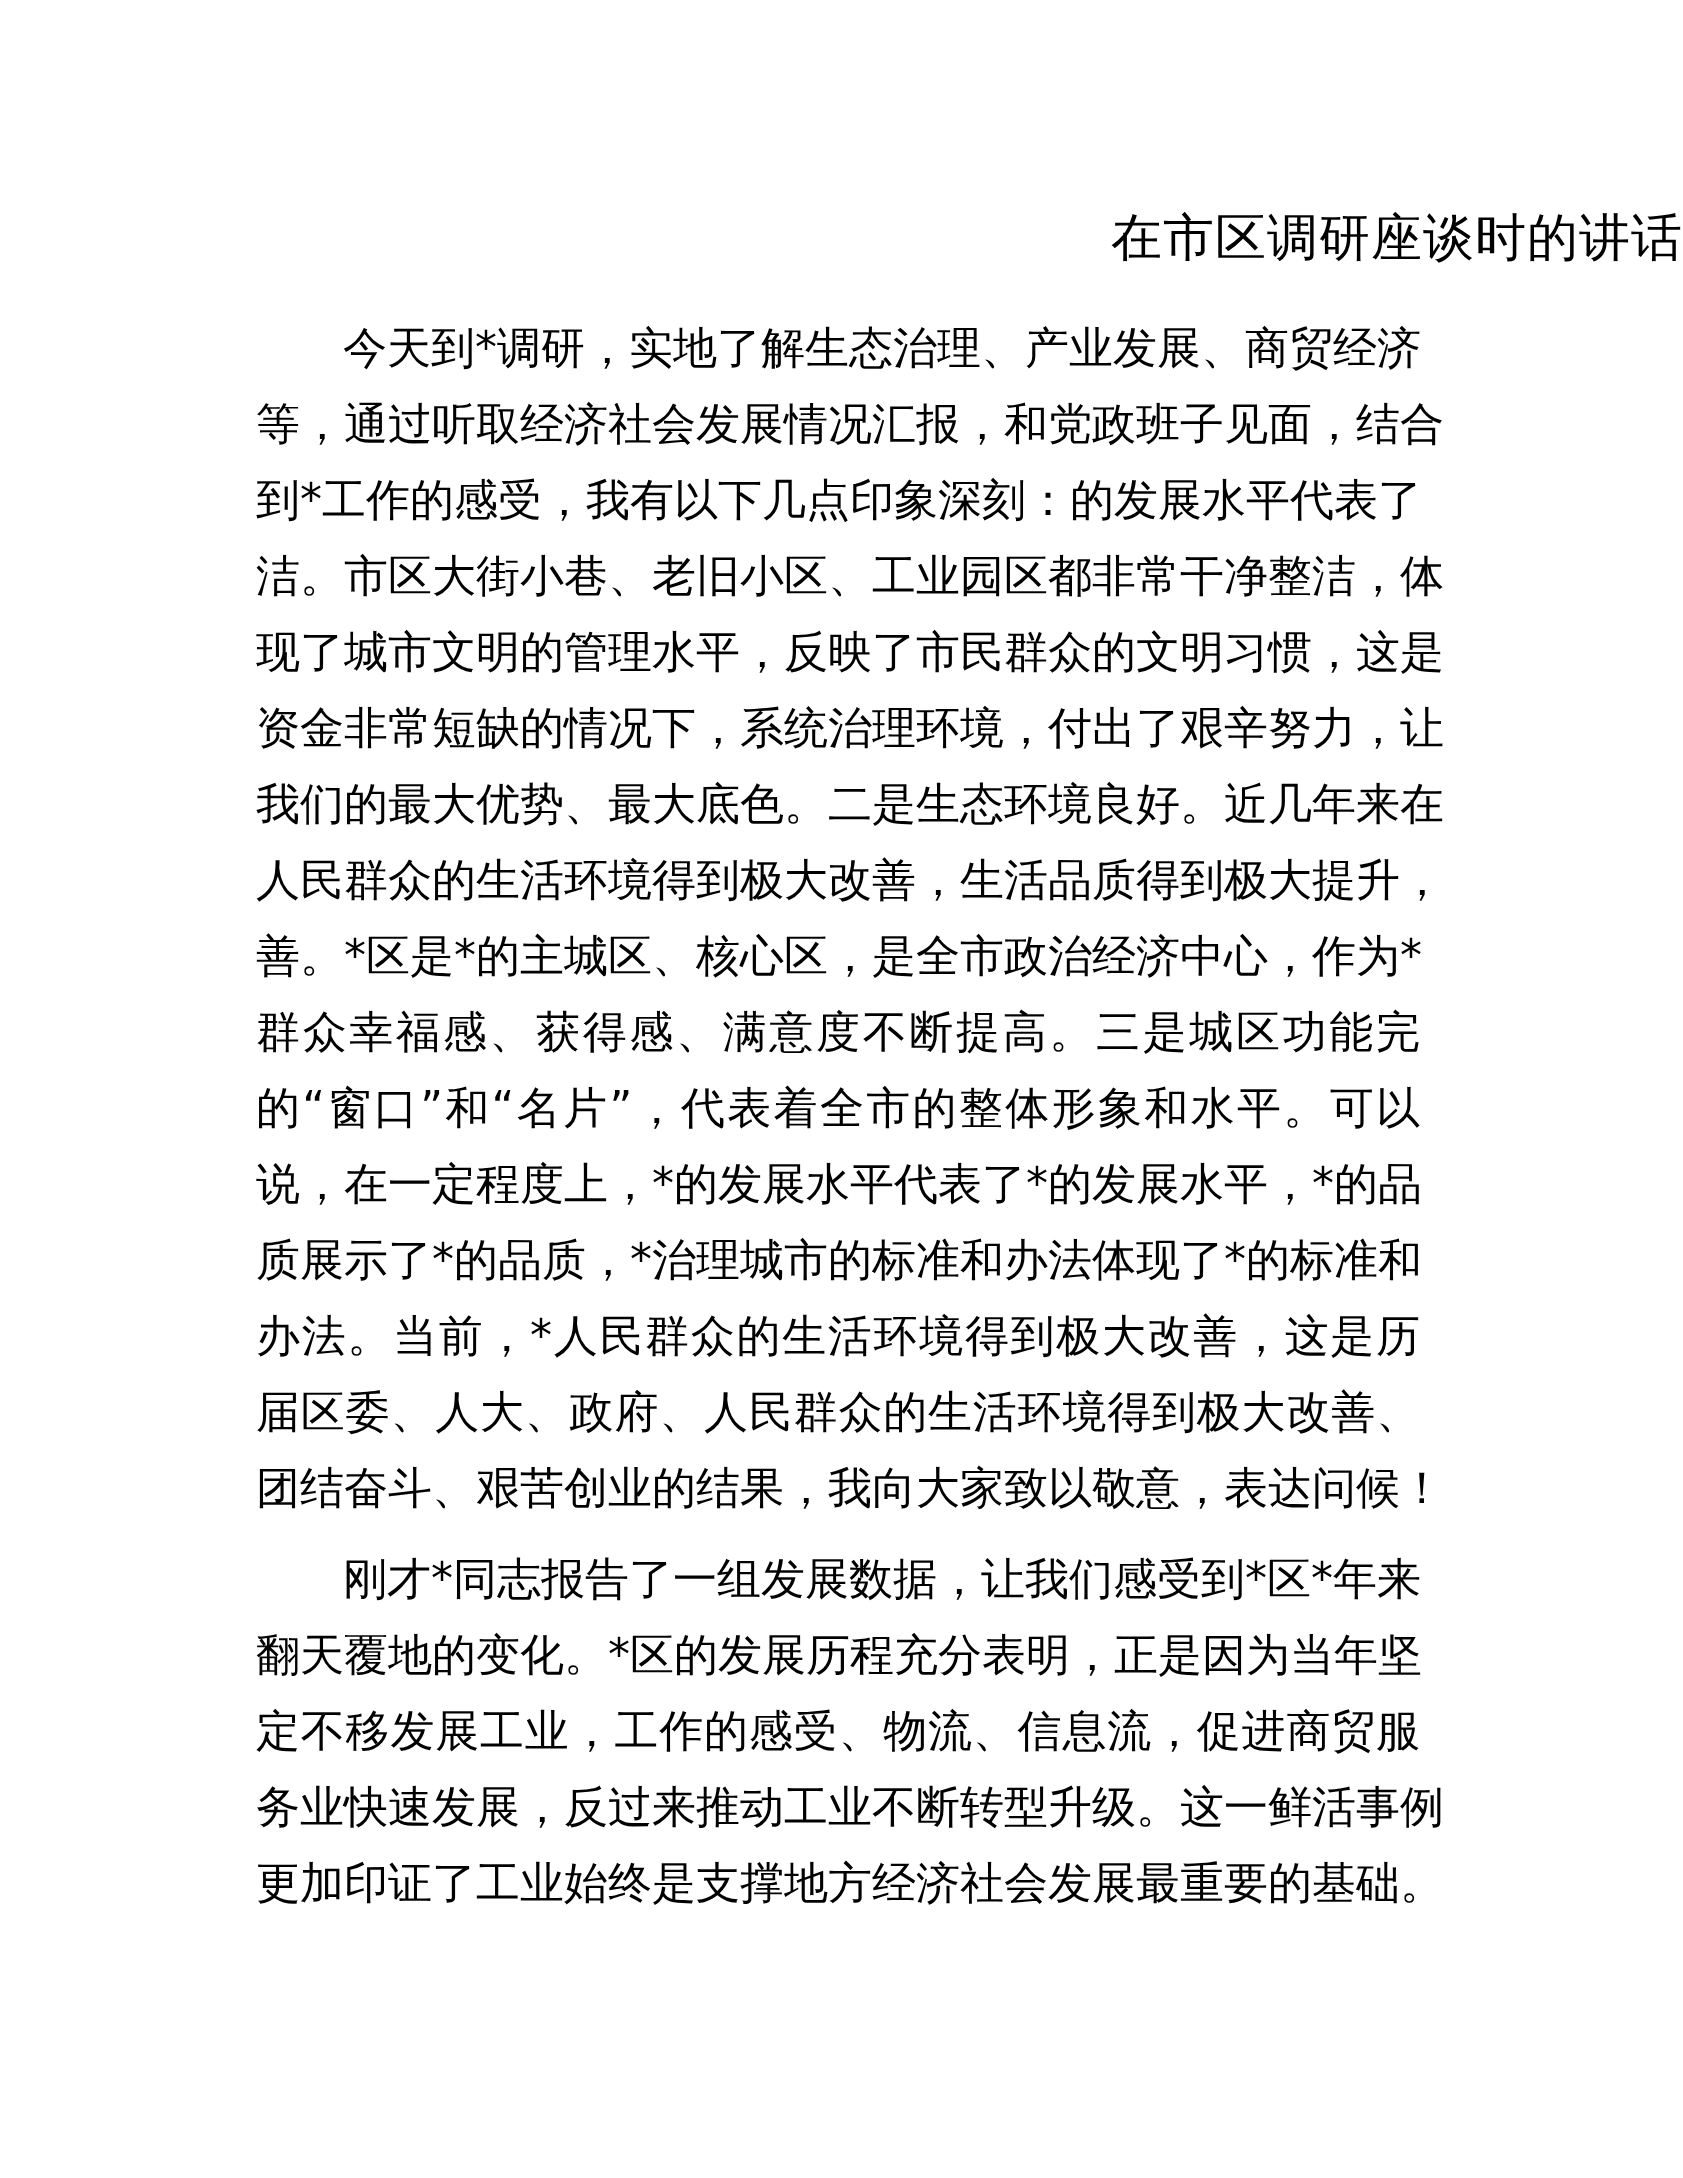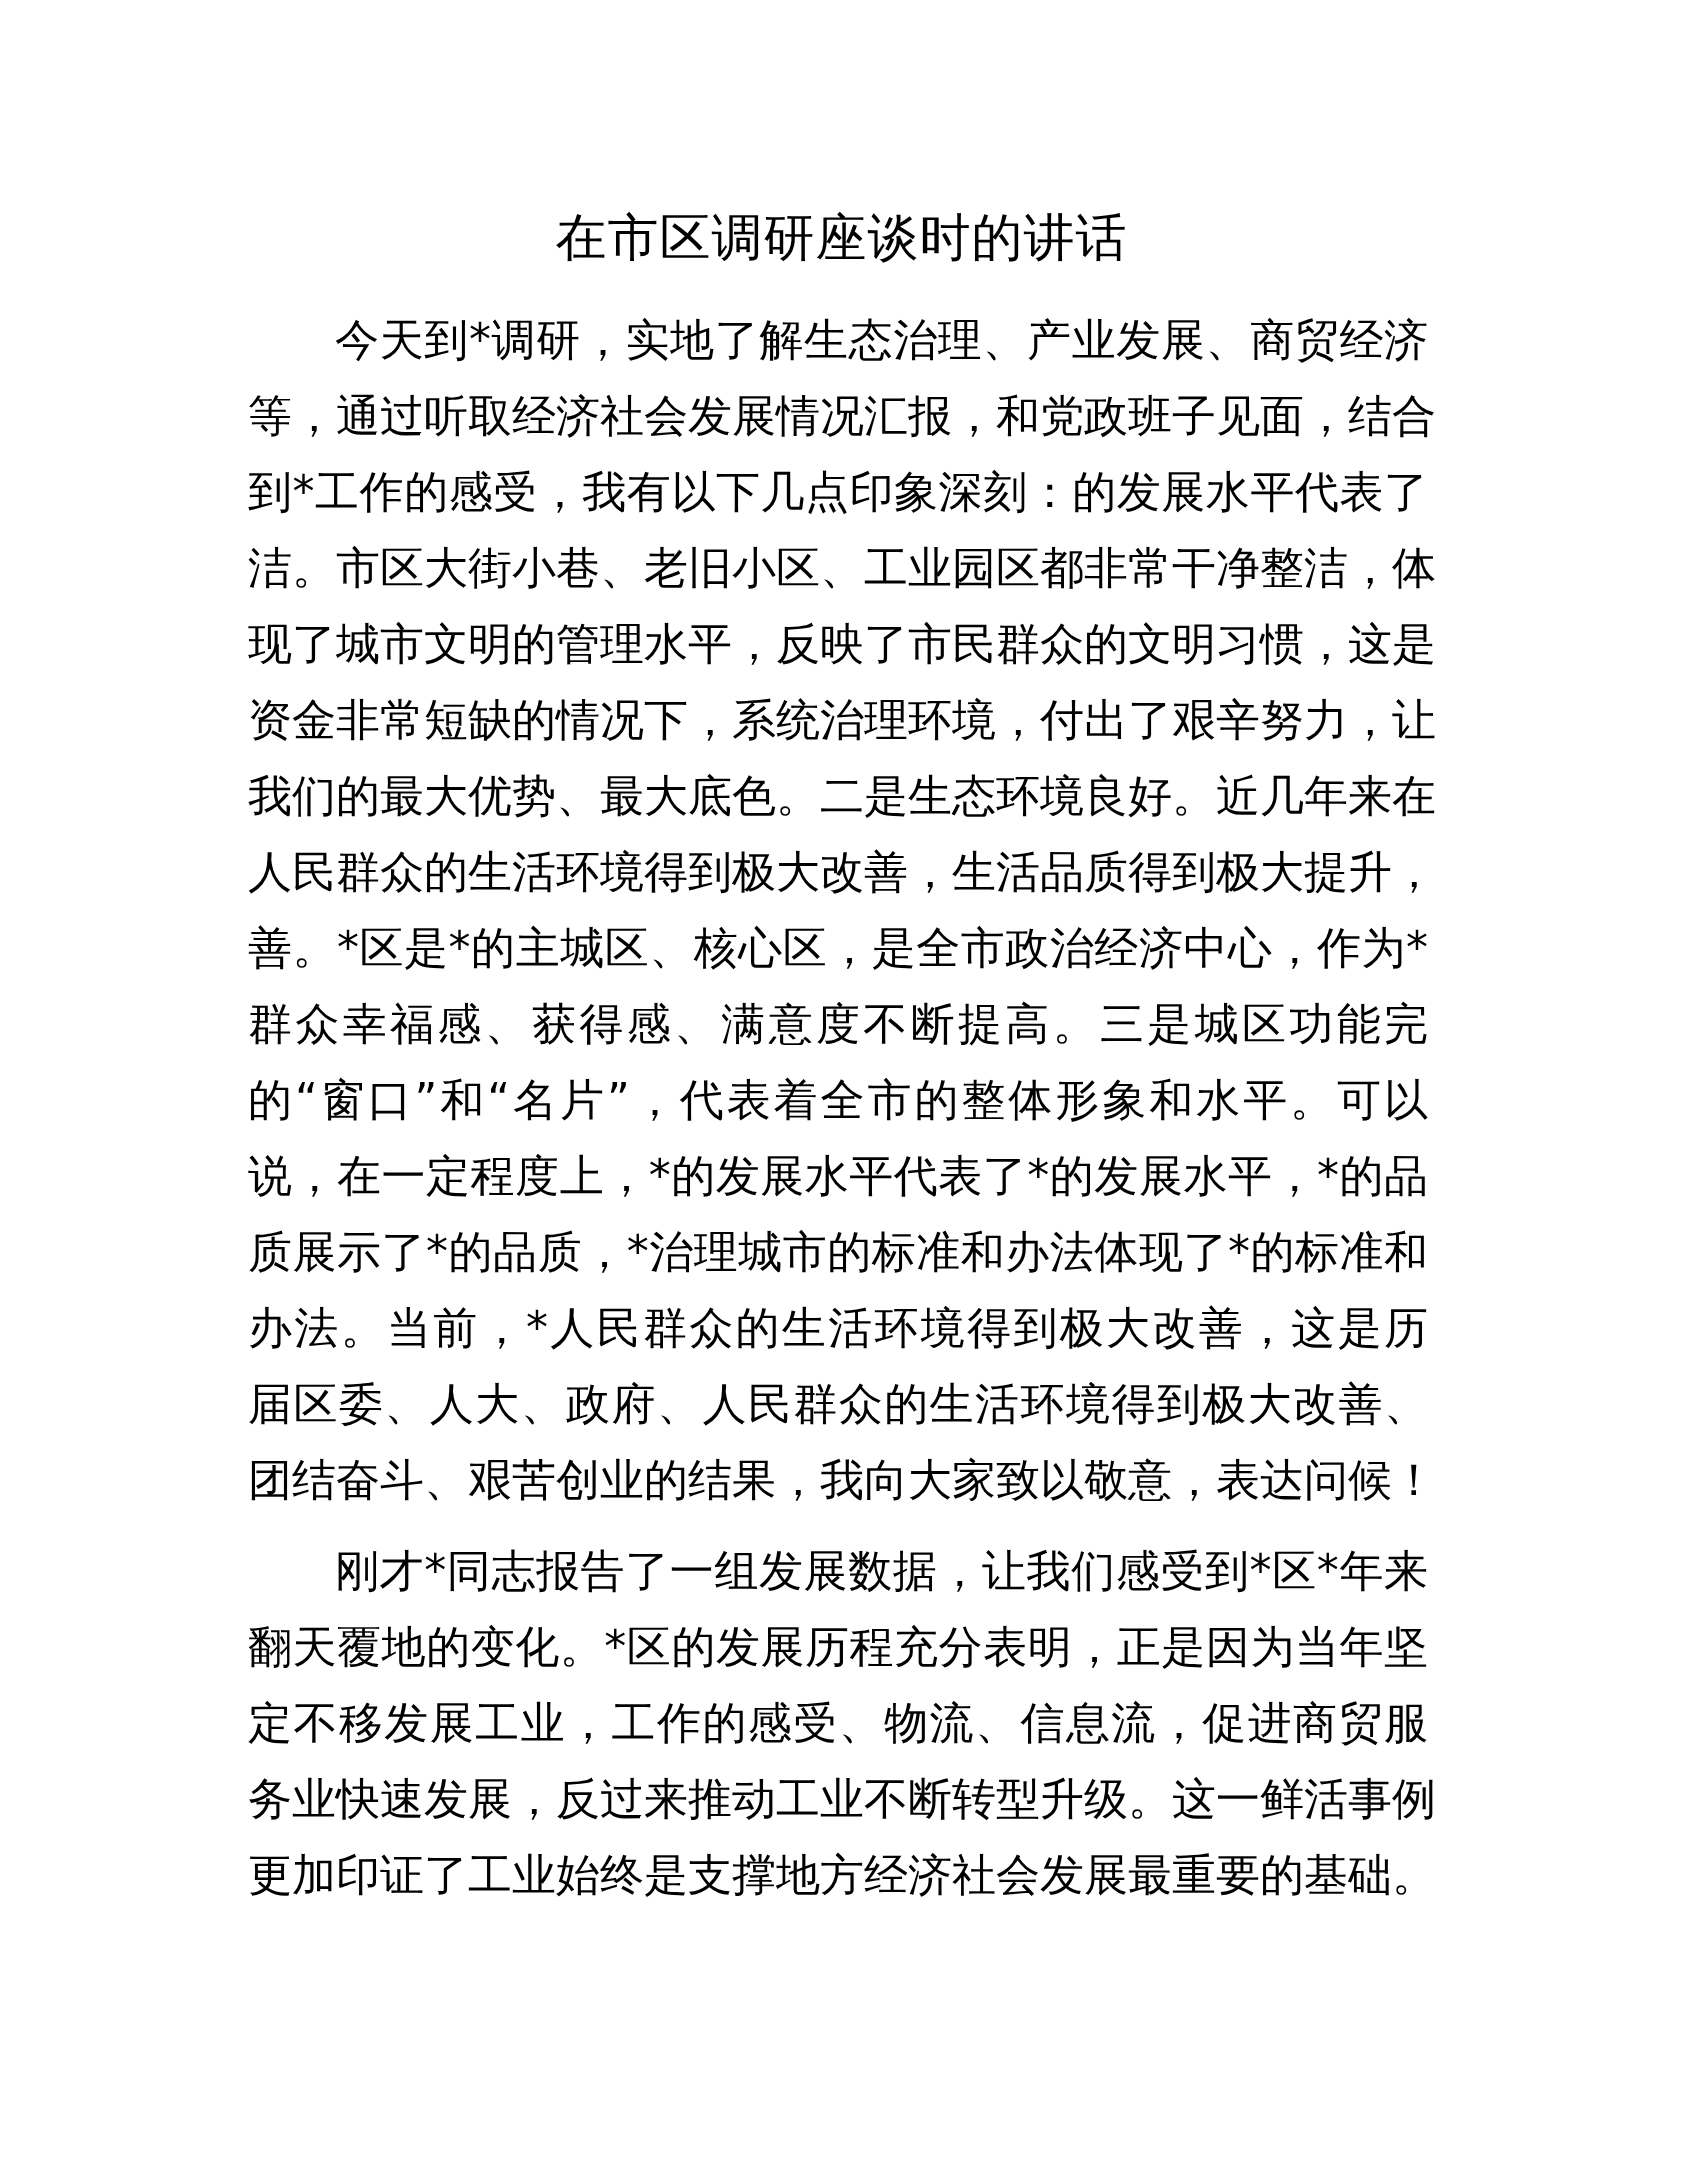--- a/index.html
+++ b/index.html
@@ -1,22 +1,22 @@
 <!DOCTYPE html>
 <html><head>
 <meta charset="utf-8">
 <style>
   html, body { margin:0; padding:0; background:#ffffff; }
   body { width:1683px; height:2178px; position:relative; overflow:hidden;
          font-family:"DejaVu Sans", "Liberation Sans", sans-serif; color:#000; }
   .page { position:absolute; left:0; top:0; width:1683px; height:2178px; background:#fff; }
-  .title { position:absolute; left:0; width:1683px; top:206px; text-align:center;
+  .title { position:absolute; left:0; width:1683px; top:206px; text-align:right;
            font-size:51px; line-height:63px; letter-spacing:1px; }
   .body { position:absolute; left:248px; width:1180px; top:302px; }
-  .para { margin:0; }
+  .para { margin:8px; }
   .line { display:block; height:76px; line-height:76px; font-size:44px;
           white-space:nowrap; text-align:justify; text-align-last:justify; }
   .line.first { padding-left:87px; }
   .line.last { text-align-last:left; }
   .para + .para { margin-top:15px; }
 </style>
 </head>
 <body>
 
 <div class="page">

